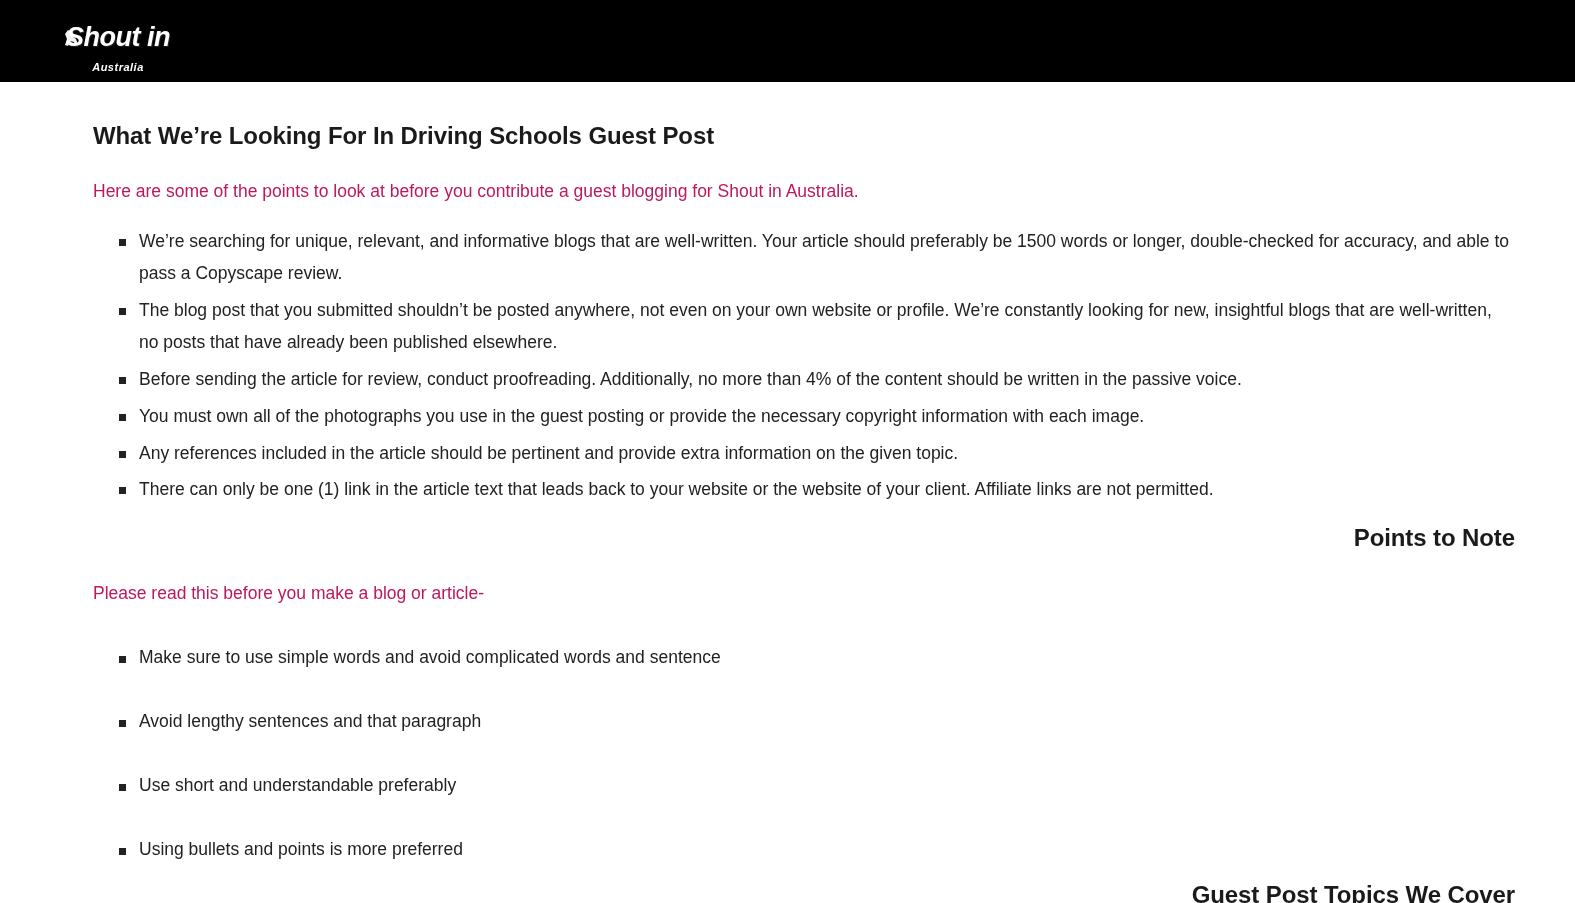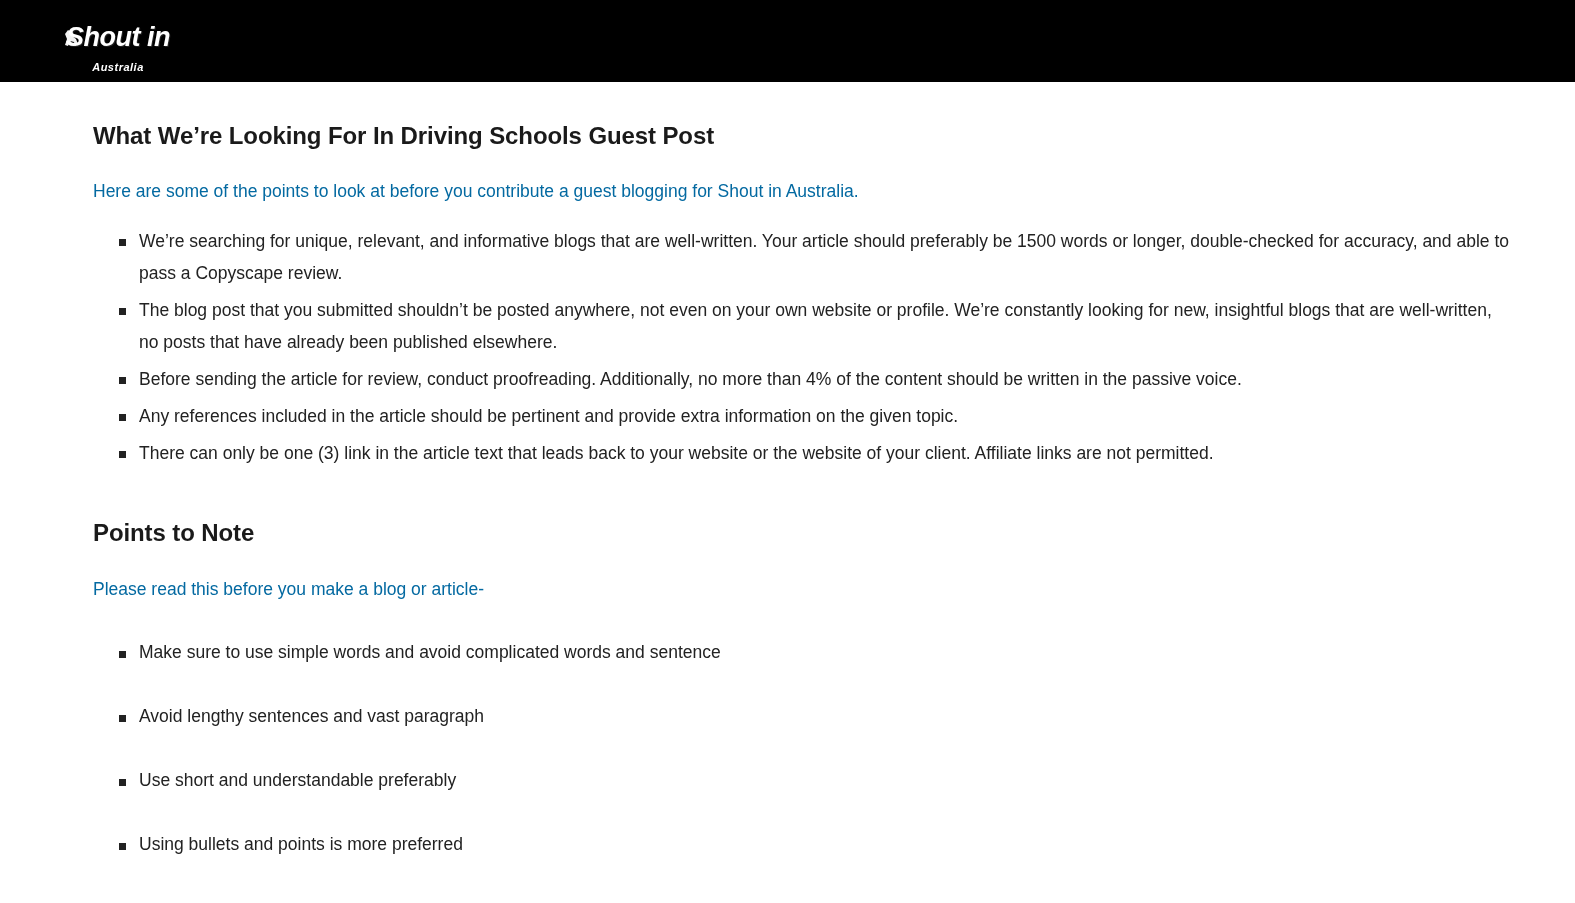--- a/index.html
+++ b/index.html
@@ -83,24 +83,24 @@
     max-width: 1575px;
   }
   h2.section-title {
     font-size: 24px;
     font-weight: bold;
     color: #1a1a1a;
     margin: 38px 0 0 0;
     line-height: 1.3;
     letter-spacing: -0.1px;
   }
-  h2.section-title.tight { margin-top: 48px; }
+  h2.section-title.tight { margin-top: 16px; text-align: right; }
   p.lead {
     font-size: 17.5px;
-    color: #0369a1;
+    color: #be185d;
     margin: 27px 0 0 0;
     line-height: 1.5;
   }
   ul.bullets {
     margin: 22px 0 0 0;
     padding-left: 46px;
     list-style: none;
   }
   ul.bullets li {
     font-size: 17.5px;
@@ -140,29 +140,30 @@
 
 <main class="content">
 
   <h2 class="section-title">What We’re Looking For In Driving Schools Guest Post</h2>
   <p class="lead">Here are some of the points to look at before you contribute a guest blogging for Shout in Australia.</p>
 
   <ul class="bullets">
     <li>We’re searching for unique, relevant, and informative blogs that are well-written. Your article should preferably be 1500 words or longer, double-checked for accuracy, and able to pass a Copyscape review.</li>
     <li>The blog post that you submitted shouldn’t be posted anywhere, not even on your own website or profile. We’re constantly looking for new, insightful blogs that are well-written, no posts that have already been published elsewhere.</li>
     <li>Before sending the article for review, conduct proofreading. Additionally, no more than 4% of the content should be written in the passive voice.</li>
+    <li>You must own all of the photographs you use in the guest posting or provide the necessary copyright information with each image.</li>
     <li>Any references included in the article should be pertinent and provide extra information on the given topic.</li>
-    <li>There can only be one (3) link in the article text that leads back to your website or the website of your client. Affiliate links are not permitted.</li>
+    <li>There can only be one (1) link in the article text that leads back to your website or the website of your client. Affiliate links are not permitted.</li>
   </ul>
 
   <h2 class="section-title tight">Points to Note</h2>
   <p class="lead">Please read this before you make a blog or article-</p>
 
   <ul class="bullets compact">
     <li>Make sure to use simple words and avoid complicated words and sentence</li>
-    <li>Avoid lengthy sentences and vast paragraph</li>
+    <li>Avoid lengthy sentences and that paragraph</li>
     <li>Use short and understandable preferably</li>
     <li>Using bullets and points is more preferred</li>
   </ul>
 
   <h2 class="section-title tight">Guest Post Topics We Cover</h2>
 
 </main>
 
 </body></html>

